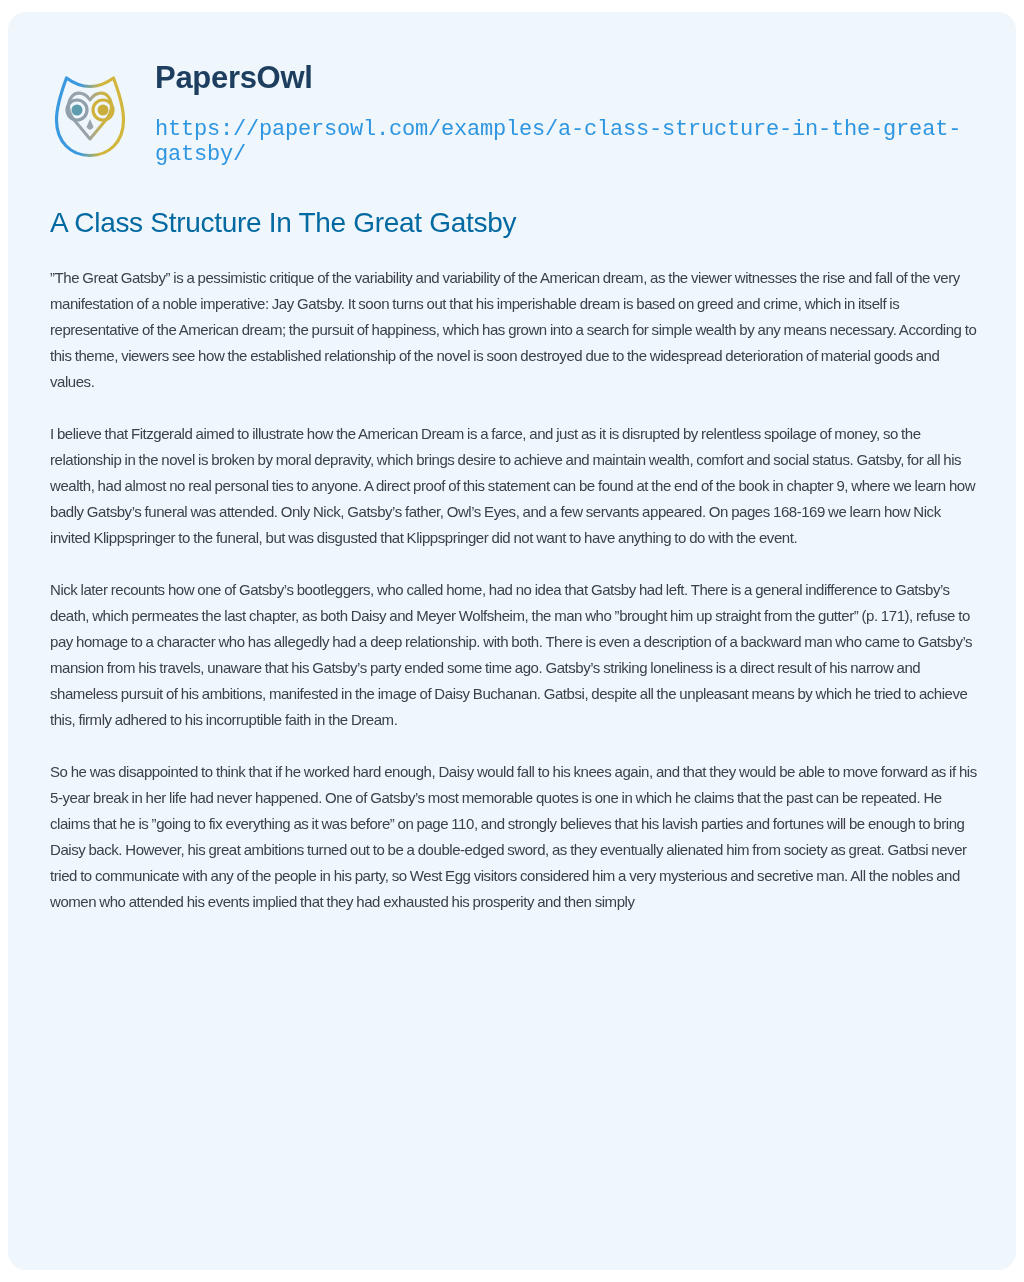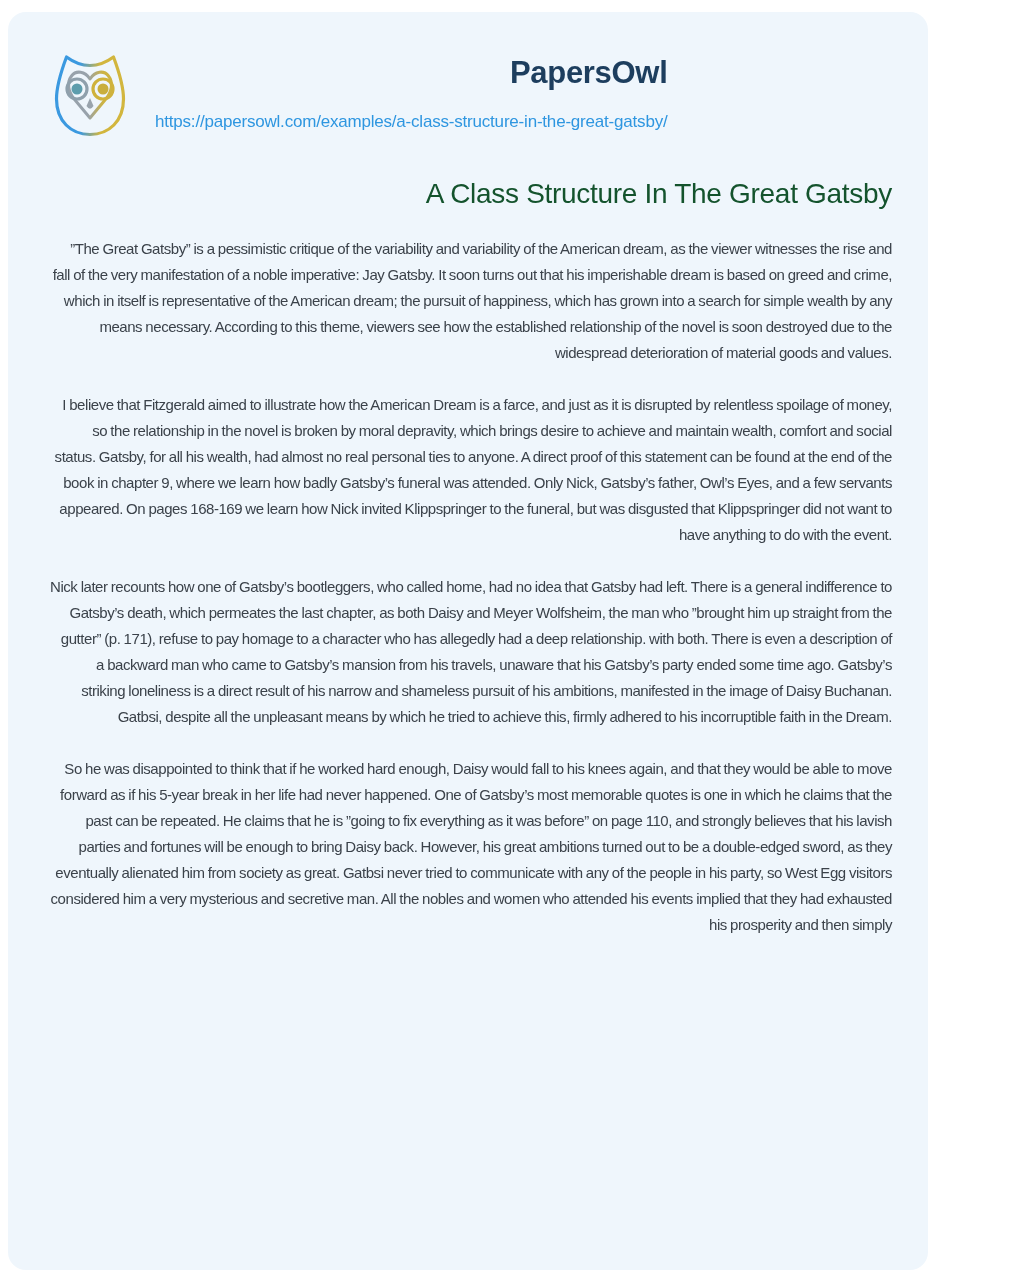--- a/index.html
+++ b/index.html
@@ -7,58 +7,58 @@
     padding: 0;
     background: #ffffff;
     width: 1024px;
     height: 1282px;
     font-family: "Liberation Sans", sans-serif;
   }
   .card {
     position: absolute;
     left: 8px;
     top: 12px;
-    width: 920px;
+    width: 1008px;
     height: 1258px;
     background: #eff6fc;
     border-radius: 18px;
     box-sizing: border-box;
-    padding: 36px 36px 0 42px;
+    padding: 48px 36px 0 42px;
     overflow: hidden;
-    text-align: right;
   }
   .header {
     display: flex;
     align-items: center;
     gap: 25px;
   }
   .logo {
     width: 80px;
     height: 90px;
     flex: 0 0 auto;
   }
   .brand-block { display: flex; flex-direction: column; }
   .brand {
     font-size: 31px;
     font-weight: bold;
     color: #1d3e5e;
     letter-spacing: -0.3px;
   }
   .site-url {
     margin-top: 21px;
-    font-size: 17px;
+    font-size: 22px;
     color: #2e96e0;
     text-decoration: none;
     letter-spacing: -0.2px;
+    font-family: Liberation Mono, monospace;
   }
   .essay-title {
     margin: 40px 0 0 0;
     font-size: 28px;
     font-weight: 400;
-    color: #14532d;
+    color: #0369a1;
     letter-spacing: -0.3px;
   }
   .essay-body { margin-top: 14px; max-width: 942px; }
   .essay-body p {
     margin: 26px 0 0 0;
     font-size: 15px;
     line-height: 26px;
     color: #3b424a;
     letter-spacing: -0.45px;
     word-spacing: -0.5px;

